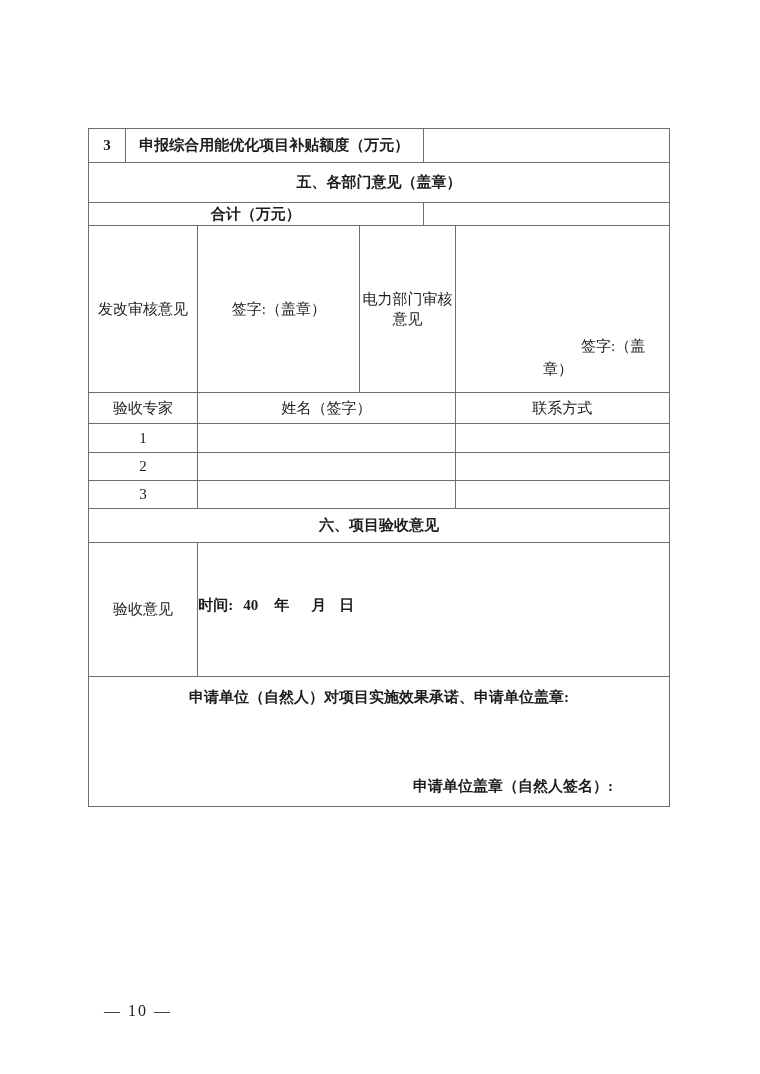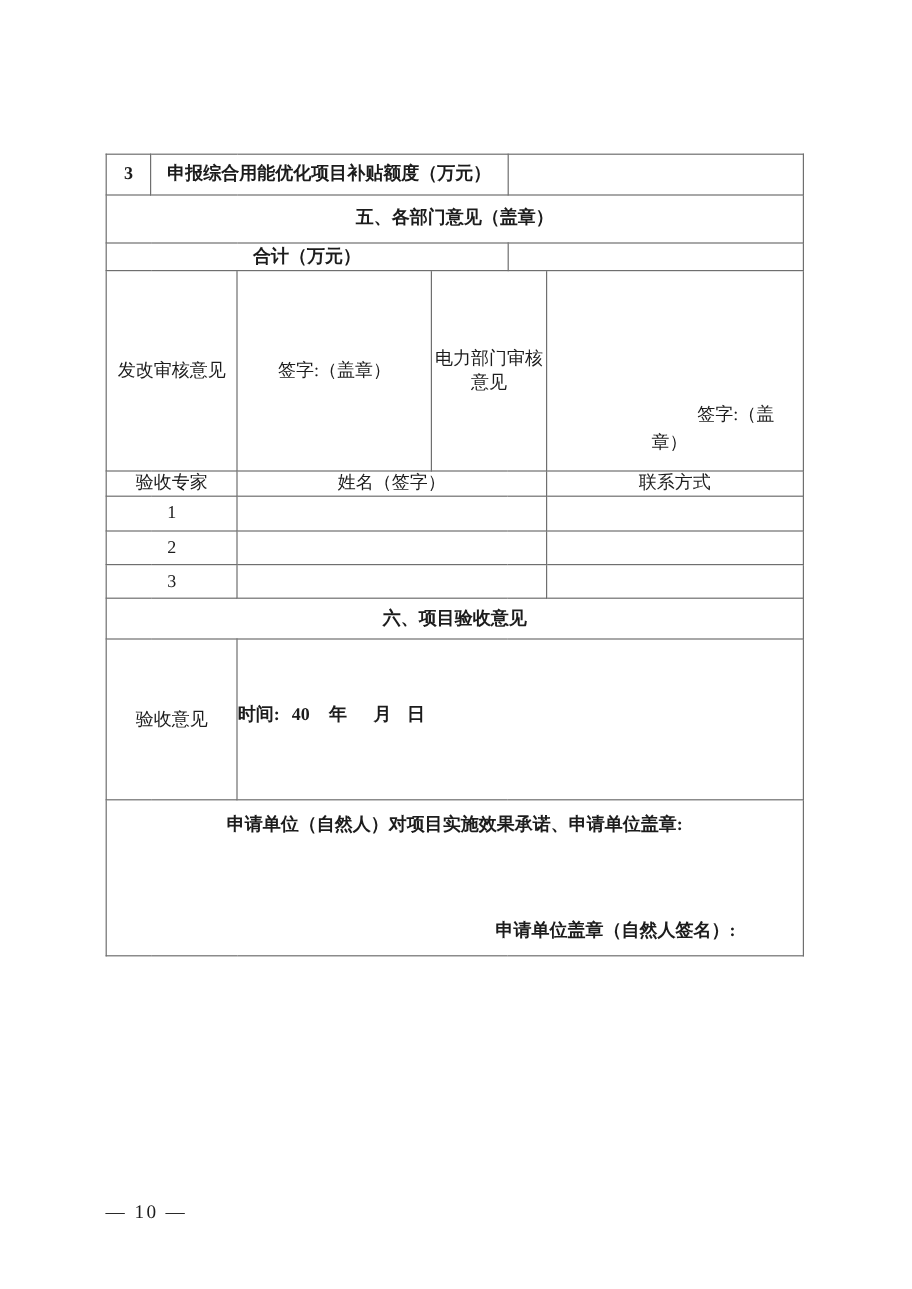--- a/index.html
+++ b/index.html
@@ -73,21 +73,21 @@
     padding: 6px 8px;
   }
   .decl-line1 { font-weight: bold; }
   .decl-line2 {
     font-weight: bold;
     margin-top: 68px;
     padding-left: 268px;
   }
   .page-number {
     position: absolute;
-    left: 88px;
+    left: 104px;
     top: 1002px;
     font-size: 16px;
     letter-spacing: 2px;
     color: #1c1c1c;
   }
 </style>
 </head>
 <body>
 
 <div class="page">
@@ -120,21 +120,21 @@
 
     <tr style="height:167px">
       <td colspan="2">发改审核意见</td>
       <td class="sig1">签字:（盖章）</td>
       <td colspan="2" class="left-pad">电力部门审核意见</td>
       <td class="sig2">
         <div class="sig2-inner">签字:（盖章）</div>
       </td>
     </tr>
 
-    <tr style="height:21px">
+    <tr style="height:31px">
       <td colspan="2">验收专家</td>
       <td colspan="3">姓名（签字）</td>
       <td>联系方式</td>
     </tr>
 
     <tr style="height:29px">
       <td colspan="2">1</td>
       <td colspan="3"></td>
       <td></td>
     </tr>

